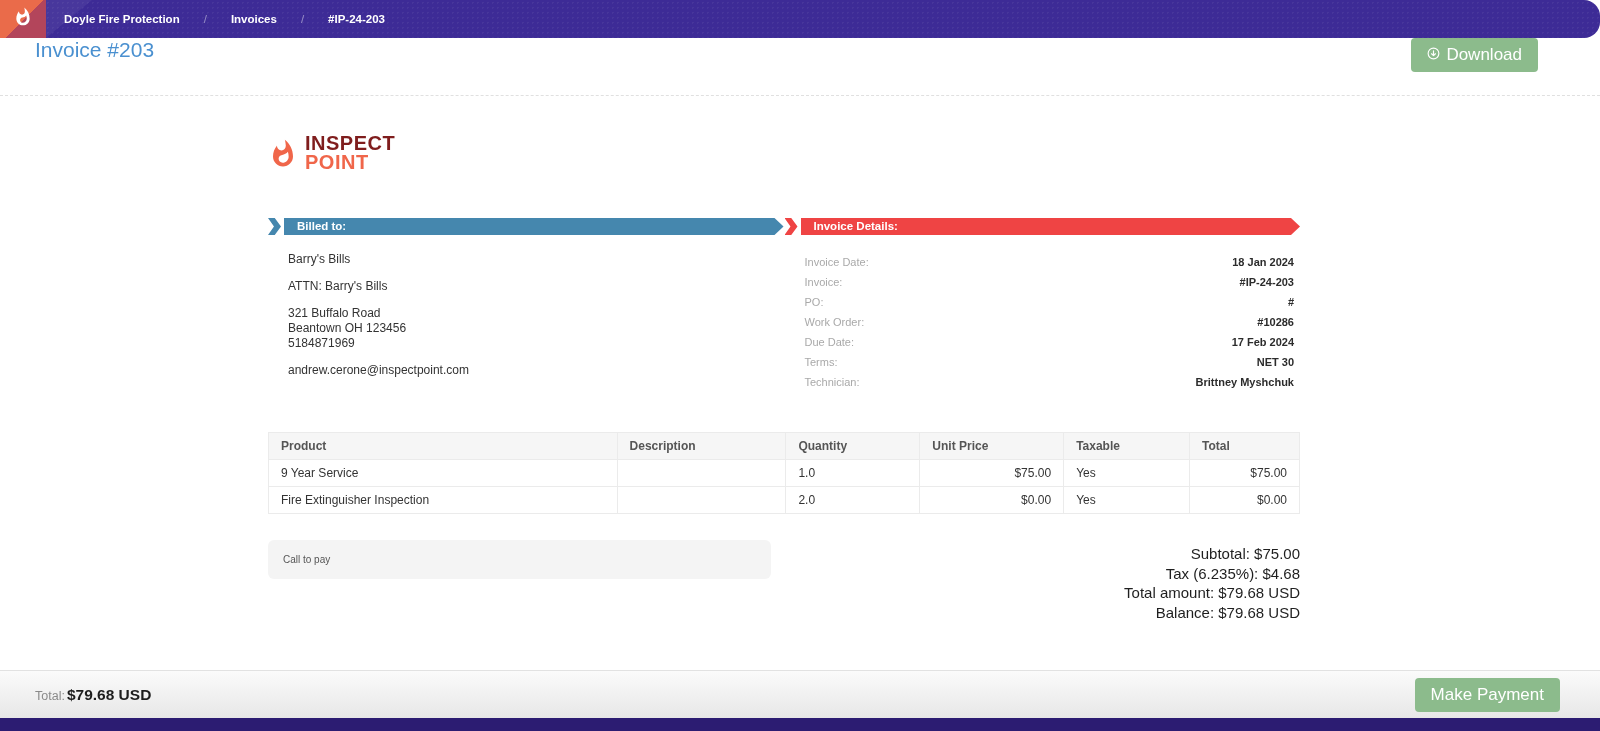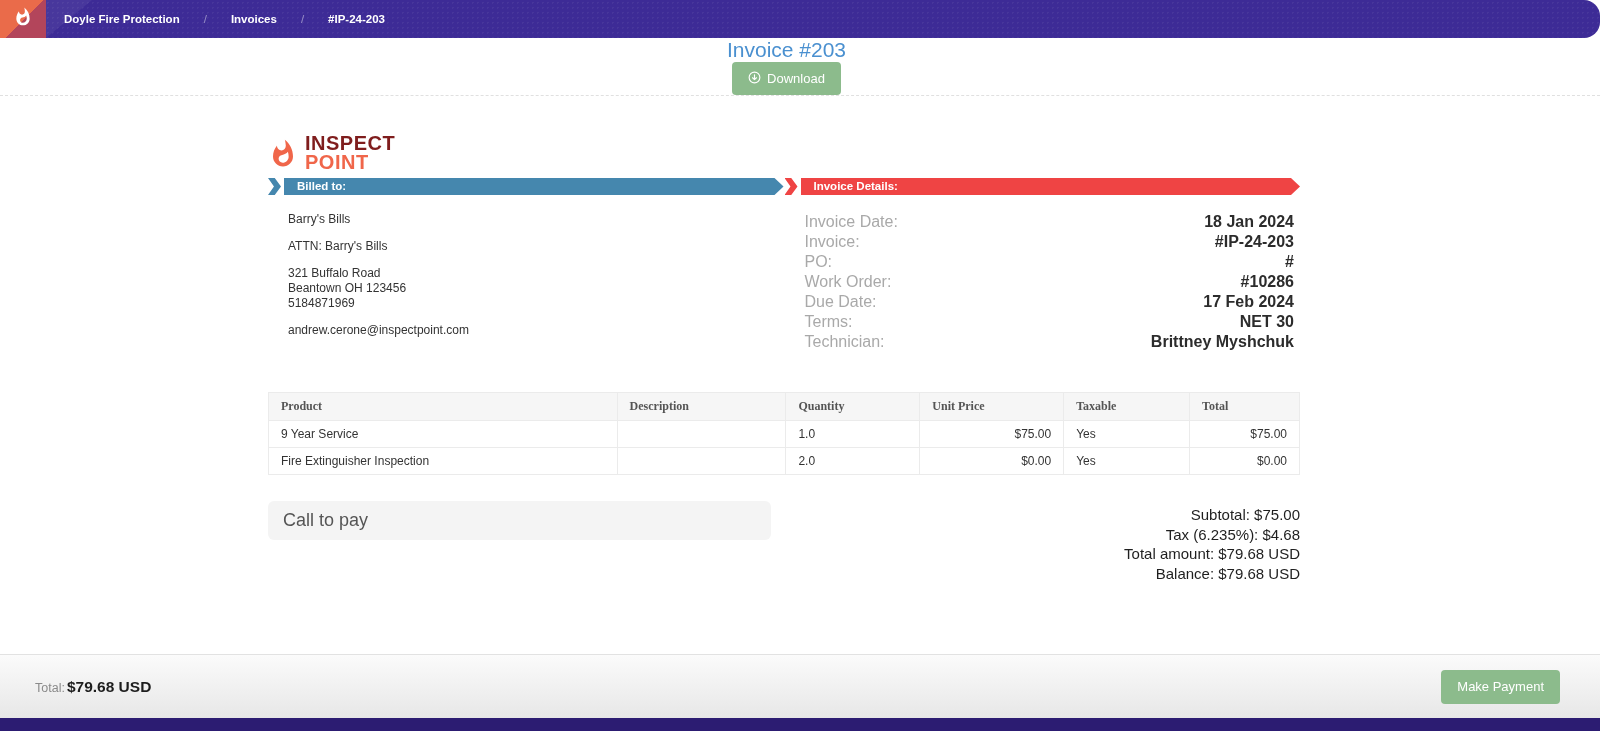--- a/index.html
+++ b/index.html
@@ -15,89 +15,89 @@
     display:flex; align-items:center; justify-content:center; cursor:pointer; }
   .nav-logo svg { width:20px; height:20px; }
   .nav-diag { position:absolute; left:46px; top:0; width:46px; height:38px;
     background:rgba(255,255,255,0.06); clip-path:polygon(0 0,100% 0,0 100%); }
   .breadcrumb { display:flex; align-items:center; gap:24px; margin-left:18px;
     color:#fff; font-size:11.5px; font-weight:bold; z-index:1; }
   .crumb { cursor:pointer; }
   .crumb-sep { opacity:.45; font-weight:normal; cursor:default; }
 
   
-  .page-header { height:58px; display:flex; align-items:center;
+  .page-header { height:58px; display:flex; align-items:flex-start;
     justify-content:space-between; padding:0 62px 0 35px;
-    border-bottom:1px dashed #e0e0e0;flex-direction:column; }
+    border-bottom:1px dashed #e0e0e0; }
   .page-title { color:#4a90d0; font-size:21px; font-weight:normal; }
   .btn-green { background:#8cbb8c; color:#fff; border:none; border-radius:4px;
-    font-size:13px; font-family:inherit; display:inline-flex; align-items:center;
+    font-size:17px; font-family:inherit; display:inline-flex; align-items:center;
     gap:6px; padding:0 16px; height:34px; cursor:pointer; }
   .btn-green svg { width:13px; height:13px; }
 
   
   .doc { width:1032px; margin-left:268px; }
   .doc-top { display:flex; justify-content:space-between; margin-top:38px; }
   .company { font-size:12.5px; color:#333; padding-left:10px; }
   .company .co-name { font-weight:bold; }
   .company div { margin-bottom:7px; line-height:13px; }
   .brand { display:flex; align-items:flex-start; gap:7px; padding-right:2px; }
   .brand svg { width:30px; height:40px; }
   .brand-text { font-weight:bold; font-size:20px; line-height:19px; letter-spacing:.5px; }
   .brand-text .b1 { color:#7f1d1d; }
   .brand-text .b2 { color:#f0664a; }
 
   
-  .cols { display:flex; gap:1px; }
+  .cols { display:flex; gap:1px; margin-top:40px; }
   .col { flex:1; }
   .ribbon { display:flex; align-items:center; height:17px; gap:3px; }
   .rib-chev { width:13px; height:17px;
     clip-path:polygon(0 0,52% 0,100% 50%,52% 100%,0 100%,46% 50%); }
   .rib-bar { flex:1; height:17px; line-height:17px; color:#fff; font-size:11.5px;
     font-weight:bold; padding-left:13px;
     clip-path:polygon(0 0,calc(100% - 9px) 0,100% 50%,calc(100% - 9px) 100%,0 100%); }
   .c-blue  { background:#4587ae; }
   .c-green { background:#7ead62; }
   .c-gray  { background:#ef4444; }
 
   .col-body { padding:17px 6px 0 20px; font-size:12px; color:#333; }
   .billed div { line-height:14px; }
   .gap-lg { margin-top:13px; }
   .tight  { margin-top:1px; }
   .prop div { line-height:14px; margin-bottom:1px; }
 
   .detail-row { display:flex; justify-content:space-between; height:20px;
-    align-items:center; font-size:16px; }
+    align-items:center; font-size:11px; }
   .detail-row .dl { color:#a9a9a9; }
   .detail-row .dv { color:#2c2c2c; font-weight:bold; }
   .attach-head { display:flex; align-items:center; gap:6px; margin-top:12px; }
   .attach-head svg { width:12px; height:12px; flex:0 0 12px; }
   .attach-title { font-size:10.5px; font-weight:bold; color:#9b9b9b; white-space:nowrap; }
   .attach-line { flex:1; border-top:1px solid #e7e7e7; }
   .attach-empty { font-size:11.5px; color:#a9a9a9; font-style:italic; margin-top:11px; }
 
   
   table.items { width:100%; border-collapse:collapse; margin-top:40px;
     font-size:12px; color:#333; }
   table.items th, table.items td { border:1px solid #ebebeb; padding:6px 12px;
     text-align:left; height:27px; }
-  table.items th { background:#f6f6f6; color:#555; font-weight:bold;font-family:Liberation Serif, serif; }
+  table.items th { background:#f6f6f6; color:#555; font-weight:bold; }
   table.items .num { text-align:right; }
   .w-product{width:349px;} .w-desc{width:169px;} .w-qty{width:134px;}
   .w-price{width:144px;} .w-tax{width:126px;} .w-total{width:110px;}
 
   
   .below { display:flex; justify-content:space-between; margin-top:26px; }
   .note-box { width:503px; height:39px; background:#f4f4f4; border-radius:6px;
-    display:flex; align-items:center; padding-left:15px; font-size:18px; color:#555; }
+    display:flex; align-items:center; padding-left:15px; font-size:10px; color:#555; }
   .totals { text-align:right; font-size:15px; color:#1f1f1f; line-height:19.5px;
     font-weight:500; padding-top:4px; }
 
   
-  .footer-bar { position:absolute; left:0; right:0; bottom:13px; height:64px;
+  .footer-bar { position:absolute; left:0; right:0; bottom:13px; height:48px;
     background:linear-gradient(#fbfbfb,#e7e7e7); border-top:1px solid #e2e2e2;
     display:flex; align-items:center; justify-content:space-between;
     padding:0 40px 0 35px; }
   .footer-total { display:flex; align-items:baseline; gap:2px; }
   .ft-label { font-size:12.5px; color:#8a8a8a; }
   .ft-value { font-size:15.5px; font-weight:bold; color:#1d1d1d; }
   .bottom-strip { position:absolute; left:0; right:0; bottom:0; height:13px;
     background:#2c1c72; }
 </style>
 </head>

